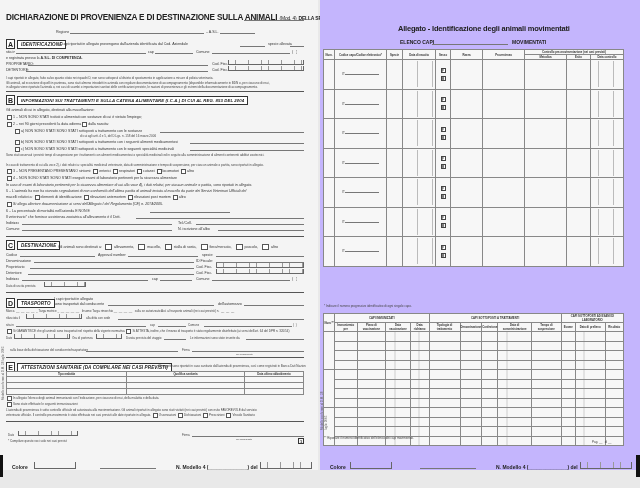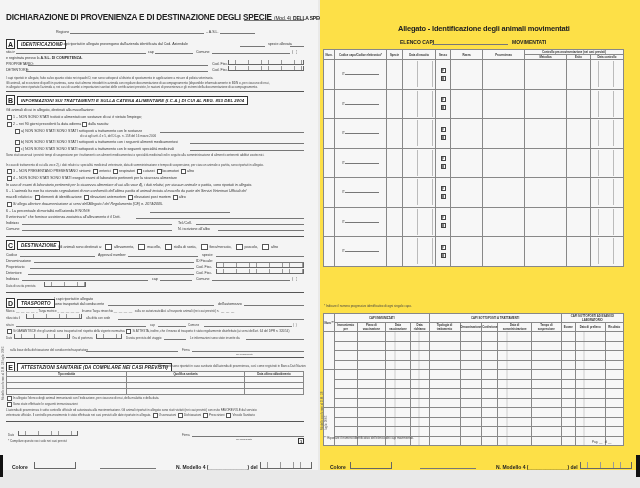--- a/index.html
+++ b/index.html
@@ -1,19 +1,19 @@
 <!DOCTYPE html>
 <html><head>
 <meta charset="utf-8">
 <style>
 *{box-sizing:border-box;margin:0;padding:0}
 body{width:640px;height:488px;background:#e9e9e9;font-family:"Liberation Sans",sans-serif;color:#222;position:relative;overflow:hidden}
 .page{position:absolute;top:0;height:470px;background:#f4f4f4}
 #left{left:0;width:318px}
-#right{left:320px;width:320px;background:#fde047}
+#right{left:320px;width:320px;background:#c4b5fd}
 .abs{position:absolute}
 .title{font-weight:bold;font-size:8.2px;letter-spacing:-0.2px;white-space:nowrap}
 .small{font-size:3.6px;color:#333;white-space:nowrap;overflow:hidden}
 .tiny{font-size:3px;color:#444;white-space:nowrap;overflow:hidden}
 .line{border-bottom:0.6px solid #777}
 .hr{position:absolute;height:1.2px;background:#555}
 .secbox{position:absolute;display:flex;align-items:center;gap:2px}
 .letter{border:1px solid #333;font-weight:bold;font-size:7px;width:9px;height:10px;display:flex;align-items:center;justify-content:center;background:#fff}
 .sectitle{border:1px solid #333;font-size:4.6px;font-weight:bold;font-style:italic;padding:1px 3px;background:#fff;white-space:nowrap;letter-spacing:0.1px}
 .cb{display:inline-block;width:5px;height:5px;border:0.6px solid #555;background:#fff;vertical-align:middle;margin:0 1px}
@@ -23,21 +23,21 @@
 td,th{border:0.6px solid #888;font-size:2.8px;font-weight:bold;text-align:center;color:#333;padding:0}
 .fm{display:inline-block;width:5px;height:5px;border:0.6px solid #444;font-size:3px;line-height:4.5px;text-align:center;background:#fff;font-weight:bold}
 .colore{position:absolute;font-weight:bold;font-size:5px}
 .sidebar-code{position:absolute;writing-mode:vertical-rl;transform:rotate(180deg);font-size:3px;color:#666}
 </style>
 </head>
 <body>
 
 <div id="left" class="page">
   <div class="abs title" style="left:6px;top:13px;">
-    <span>DICHIARAZIONE DI PROVENIENZA E DI DESTINAZIONE DEGLI SPECIE</span>
+    <span>DICHIARAZIONE DI PROVENIENZA E DI DESTINAZIONE SULLA ANIMALI</span>
     <span style="font-weight:normal;font-size:5px">(Mod. 4)</span>
     <span style="font-size:5px">DELLA SPECIE</span>
   </div>
   <div class="abs line" style="left:244px;top:20px;width:60px"></div>
 
   <div class="abs small" style="left:56px;top:30px">Regione</div>
   <div class="abs line" style="left:70px;top:33px;width:134px"></div>
   <div class="abs small" style="left:206px;top:30px">– A.S.L.</div>
   <div class="abs line" style="left:220px;top:33px;width:35px"></div>
 

